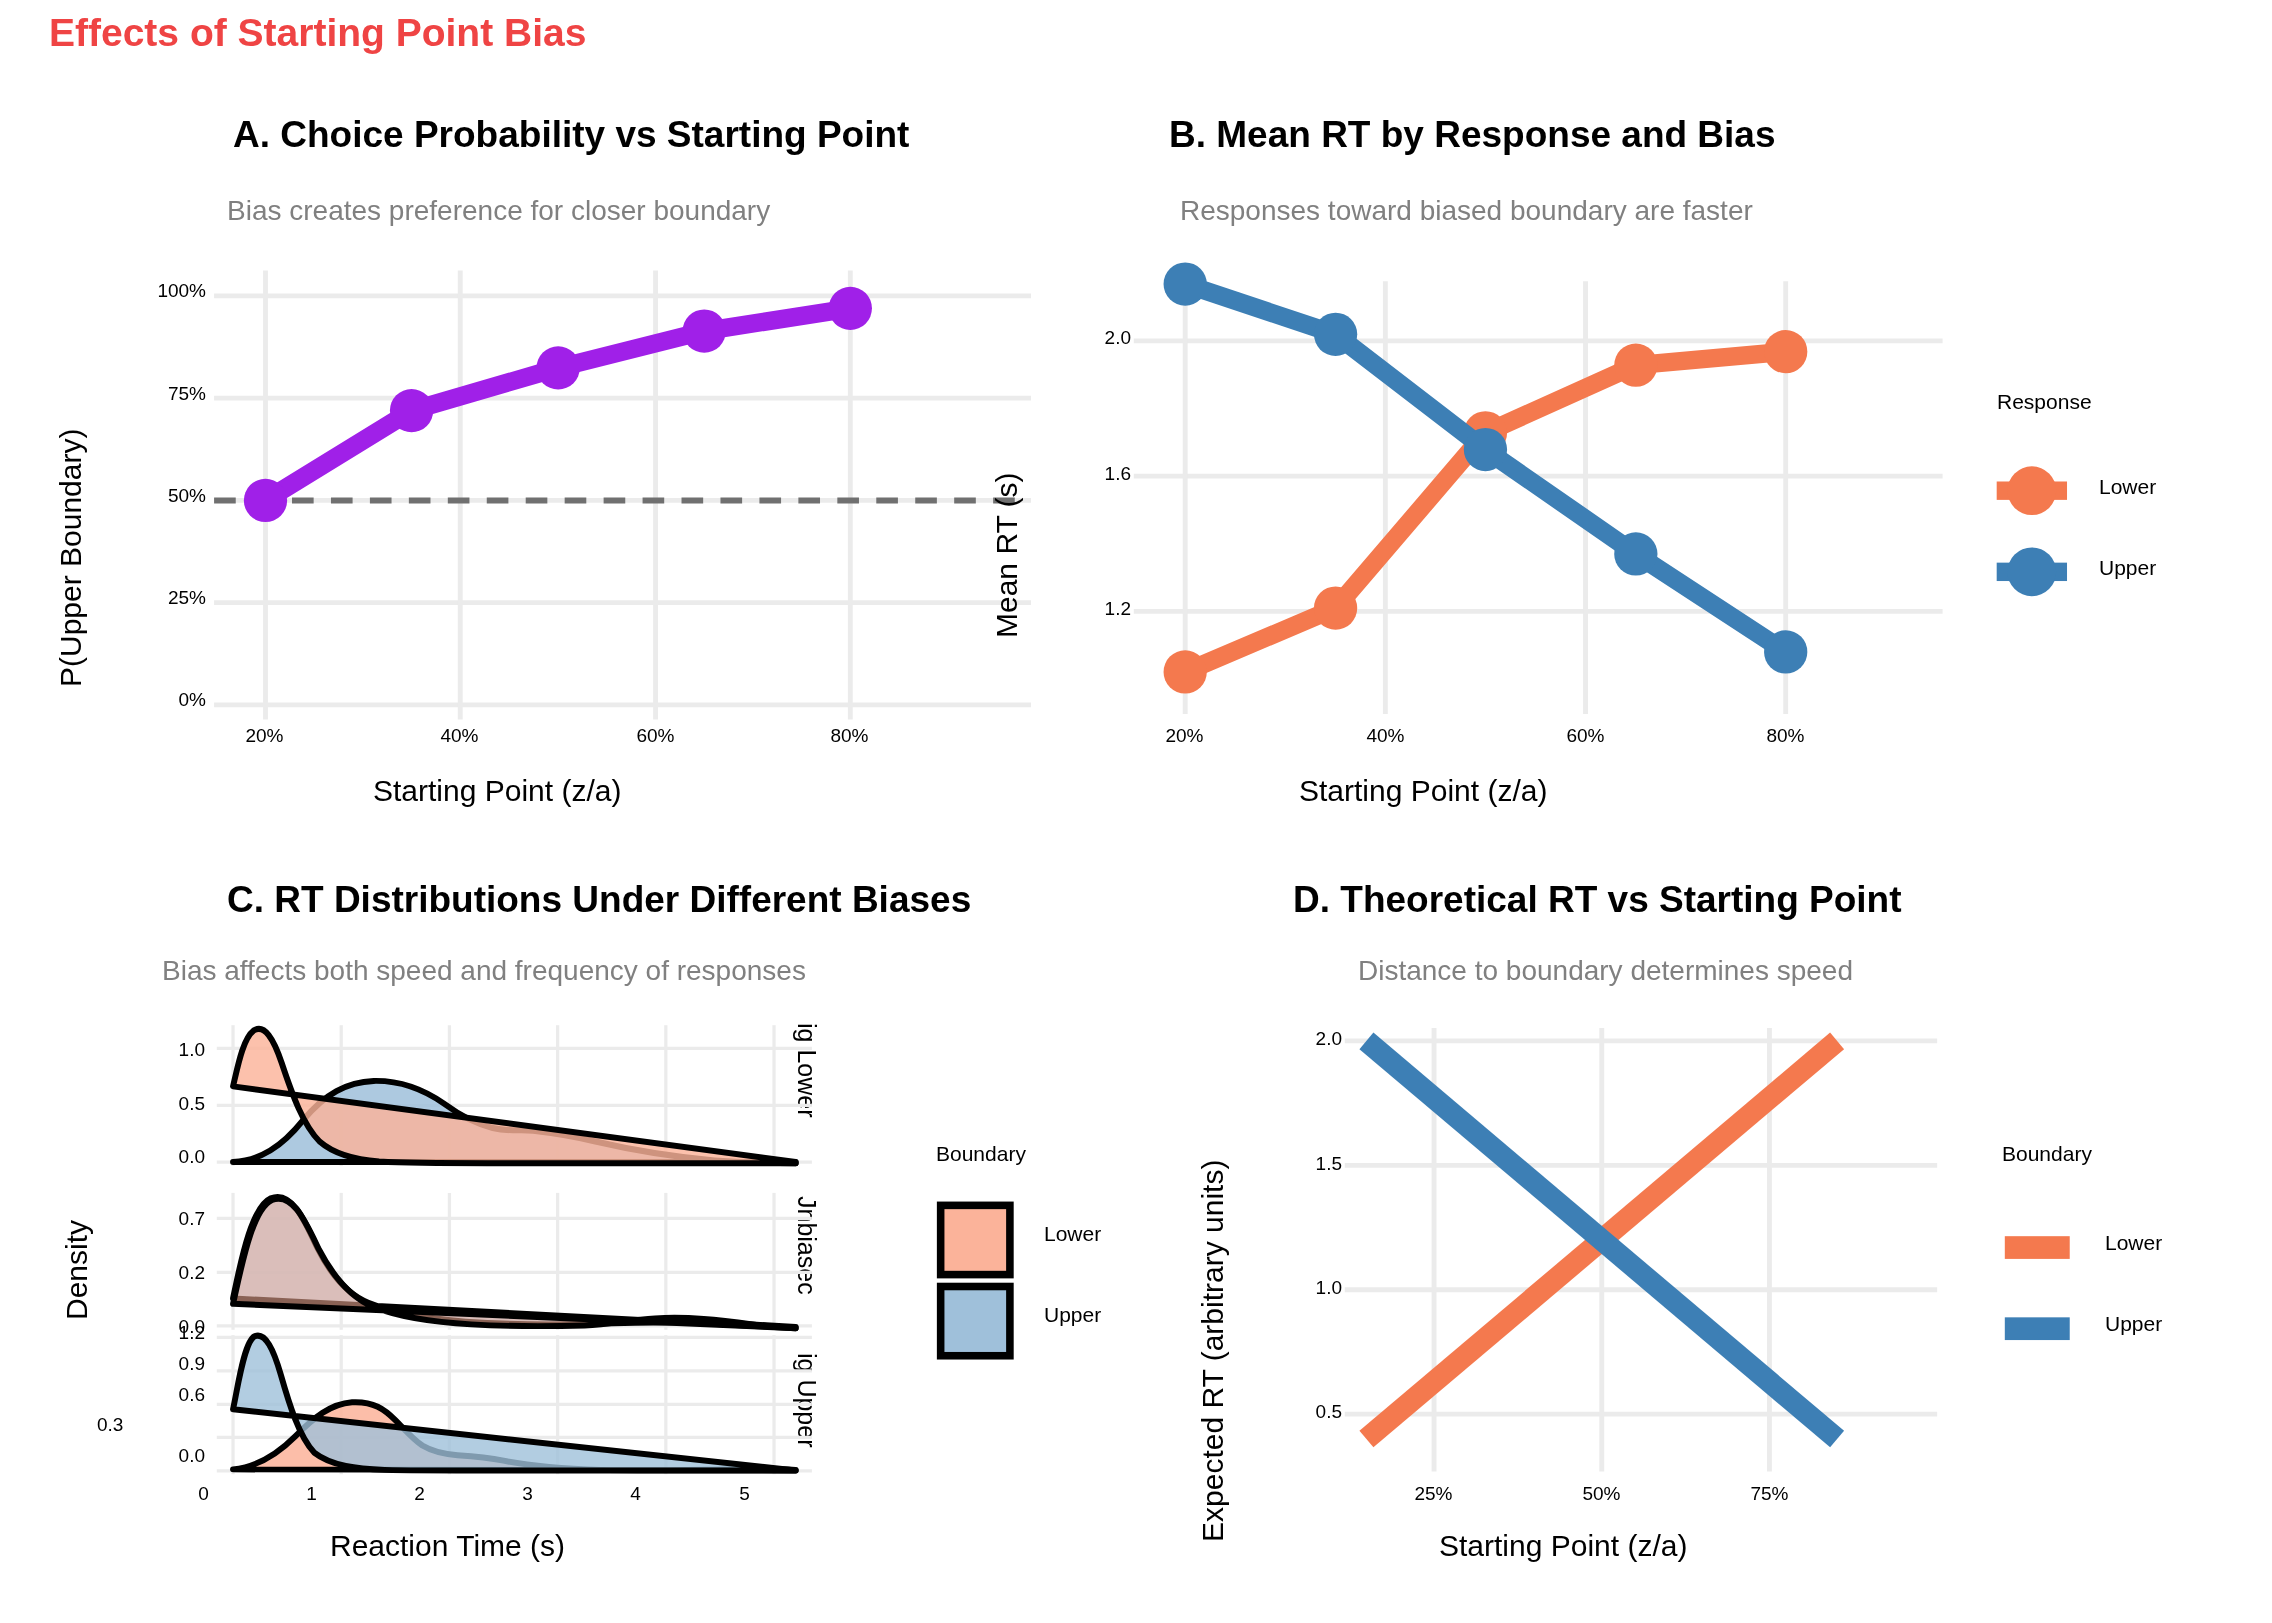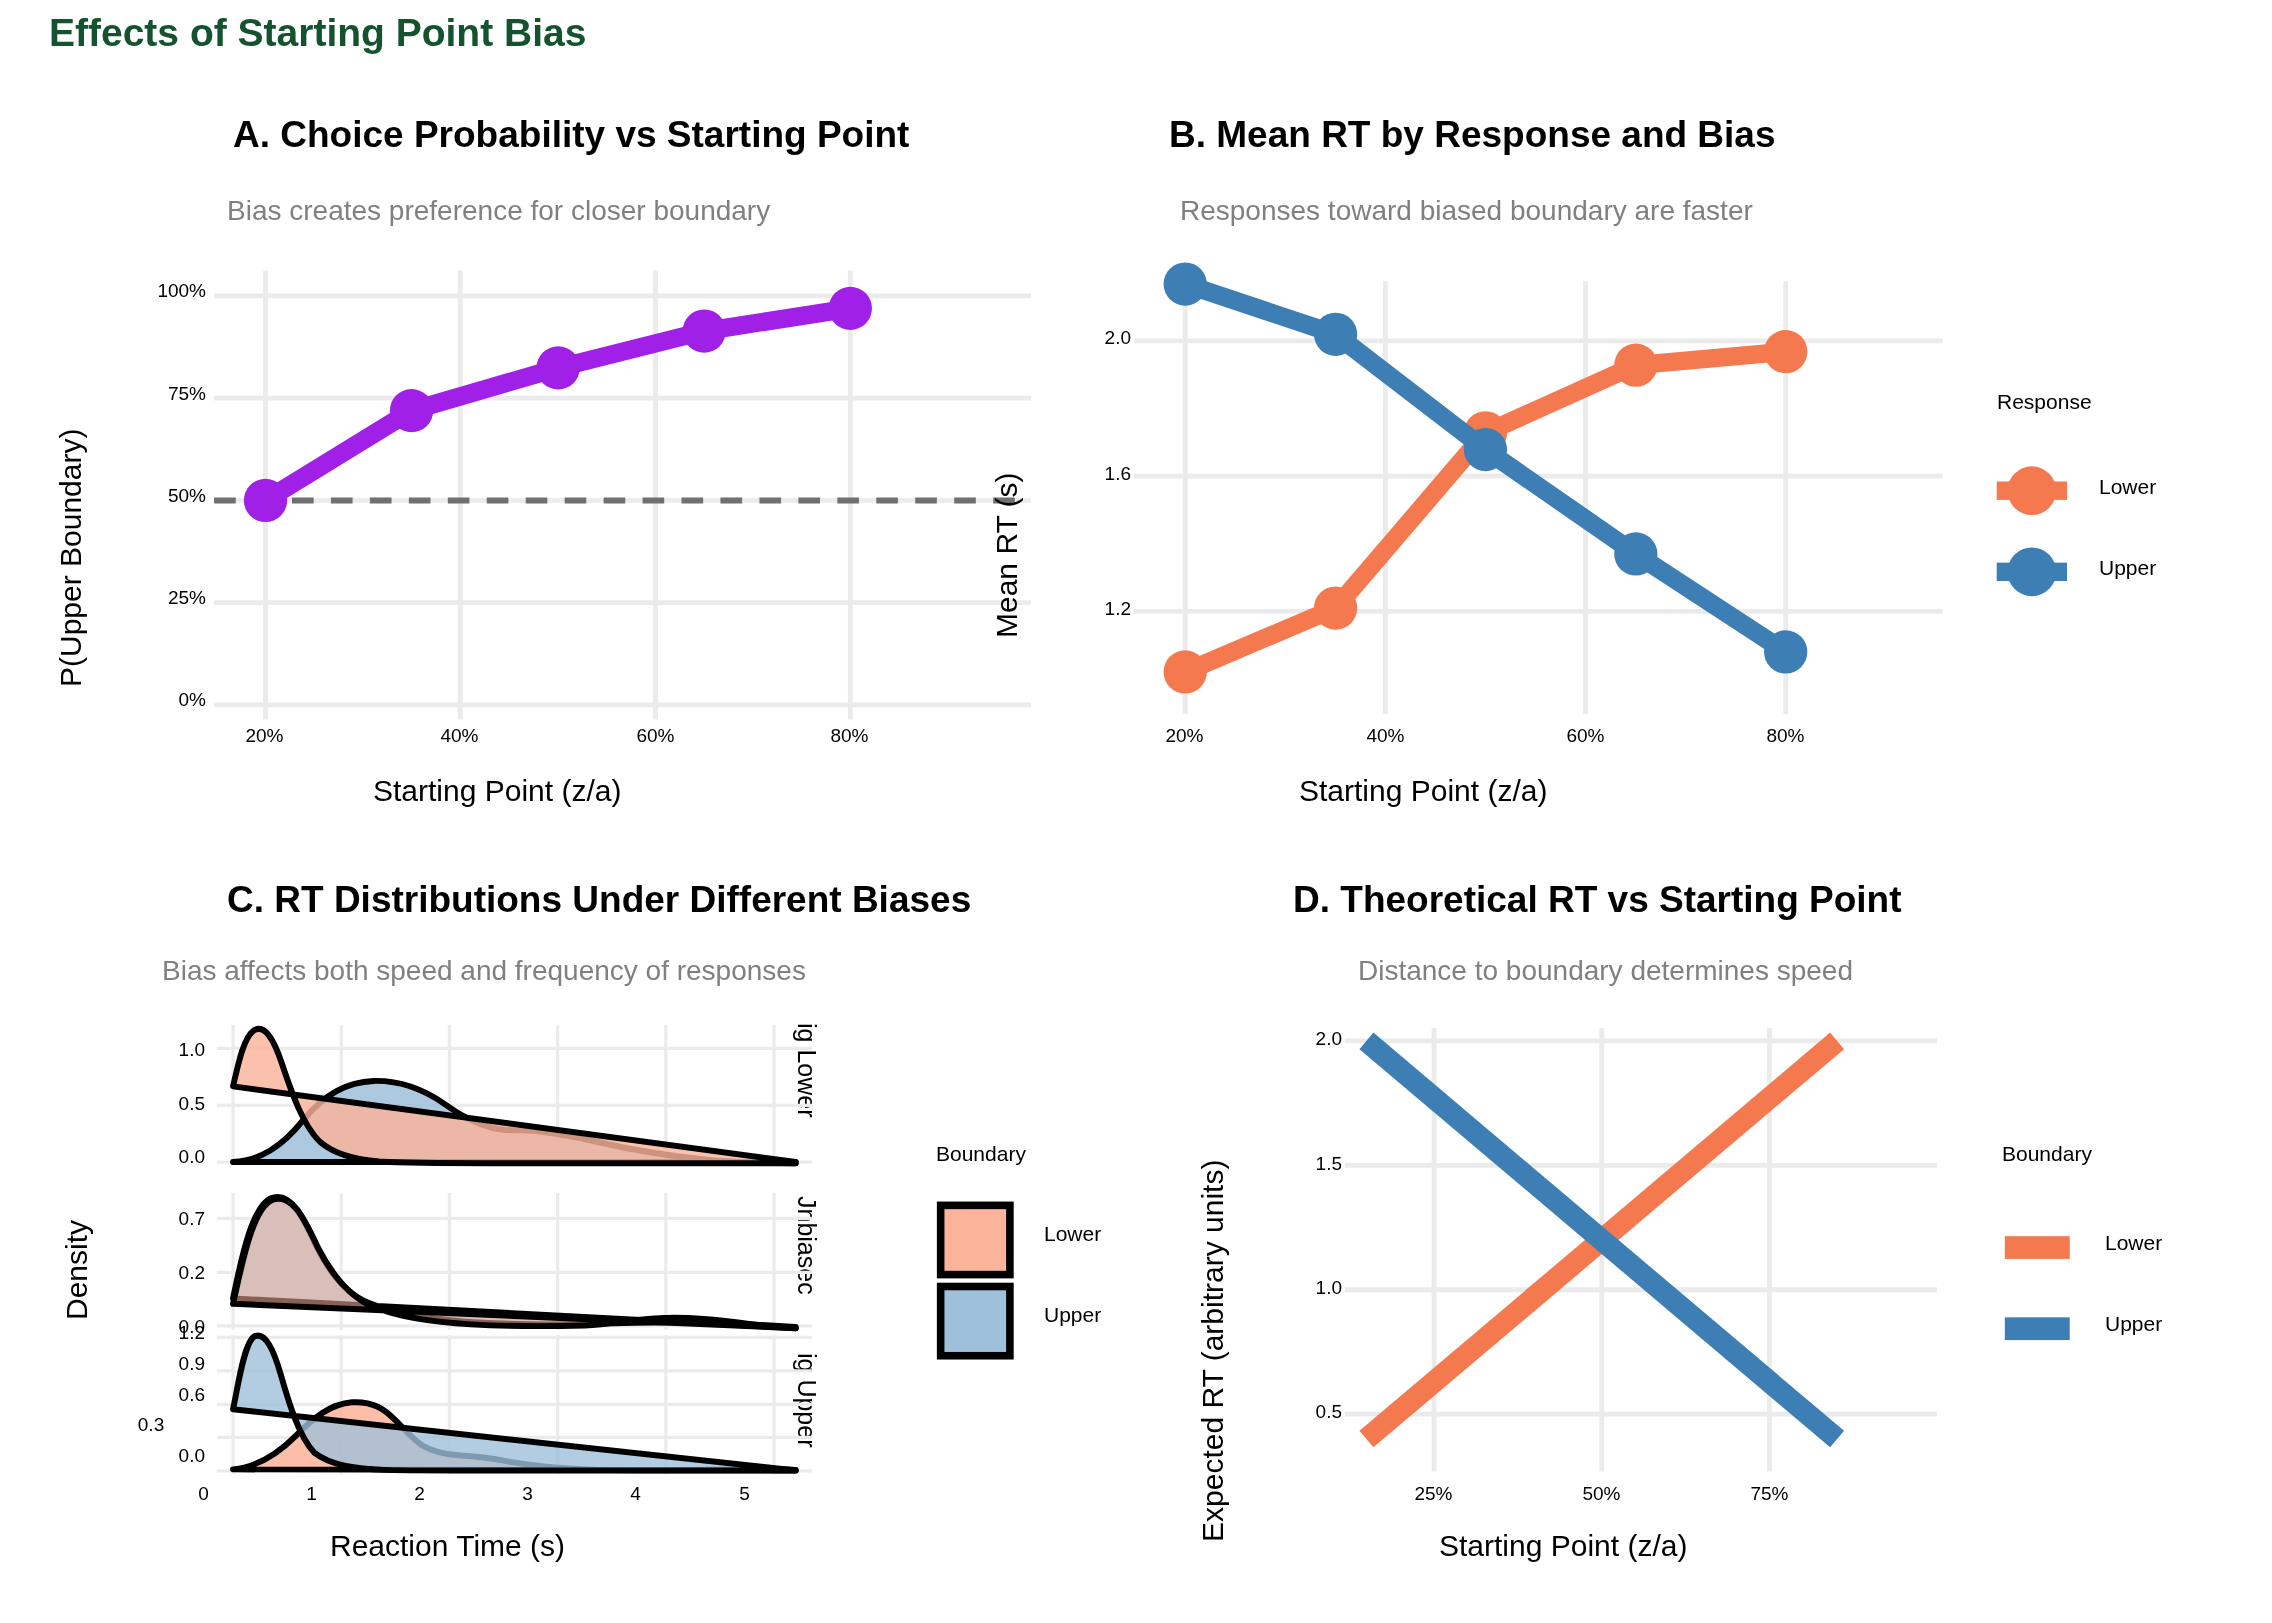--- a/index.html
+++ b/index.html
@@ -1,19 +1,19 @@
 <!DOCTYPE html>
 <html style="font-size:8.7px"><head>
 <meta charset="utf-8">
 <style>
   html,body{margin:0;padding:0;background:#ffffff;}
   body{width:2273px;height:1623px;font-family:"Liberation Sans",sans-serif;position:relative;overflow:hidden;}
   .fig{position:absolute;left:0;top:0;width:2273px;height:1623px;}
 
-  .main-title{position:absolute;left:49px;top:10.8px;font-size:39px;font-weight:bold;color:#14532d;white-space:nowrap;}
+  .main-title{position:absolute;left:49px;top:10.8px;font-size:39px;font-weight:bold;color:#ef4444;white-space:nowrap;}
 
   .panel{position:absolute;}
   .ptitle{position:absolute;font-size:37px;font-weight:bold;color:#000;white-space:nowrap;}
   .psub{position:absolute;font-size:28px;color:#808080;white-space:nowrap;}
 
   .axlabel{position:absolute;font-size:30px;color:#000;white-space:nowrap;}
   .axlabel.vert{transform-origin:0 0;transform:rotate(-90deg);}
   .tick{position:absolute;font-size:19px;color:#000000;white-space:nowrap;}
 
   .legend-title{position:absolute;font-size:21px;color:#000;white-space:nowrap;}
@@ -135,21 +135,21 @@
     <div class="tick" style="left:97px;top:1093px;width:108px;text-align:right;">0.5</div>
     <div class="tick" style="left:97px;top:1146px;width:108px;text-align:right;">0.0</div>
 
     <div class="tick" style="left:97px;top:1208px;width:108px;text-align:right;">0.7</div>
     <div class="tick" style="left:97px;top:1262px;width:108px;text-align:right;">0.2</div>
     <div class="tick" style="left:97px;top:1316px;width:108px;text-align:right;">0.0</div>
 
     <div class="tick" style="left:97px;top:1322px;width:108px;text-align:right;">1.2</div>
     <div class="tick" style="left:97px;top:1353px;width:108px;text-align:right;">0.9</div>
     <div class="tick" style="left:97px;top:1384px;width:108px;text-align:right;">0.6</div>
-    <div class="tick" style="left:97px;top:1414px;width:108px;text-align:center;">0.3</div>
+    <div class="tick" style="left:97px;top:1414px;width:108px;text-align:left;">0.3</div>
     <div class="tick" style="left:97px;top:1445px;width:108px;text-align:right;">0.0</div>
 
     <div class="tick" style="left:179px;top:1483px;width:49px;text-align:center;">0</div>
     <div class="tick" style="left:287px;top:1483px;width:49px;text-align:center;">1</div>
     <div class="tick" style="left:395px;top:1483px;width:49px;text-align:center;">2</div>
     <div class="tick" style="left:503px;top:1483px;width:49px;text-align:center;">3</div>
     <div class="tick" style="left:611px;top:1483px;width:49px;text-align:center;">4</div>
     <div class="tick" style="left:720px;top:1483px;width:49px;text-align:center;">5</div>
 
     <div class="axlabel" style="left:330px;top:1529px;">Reaction Time (s)</div>

